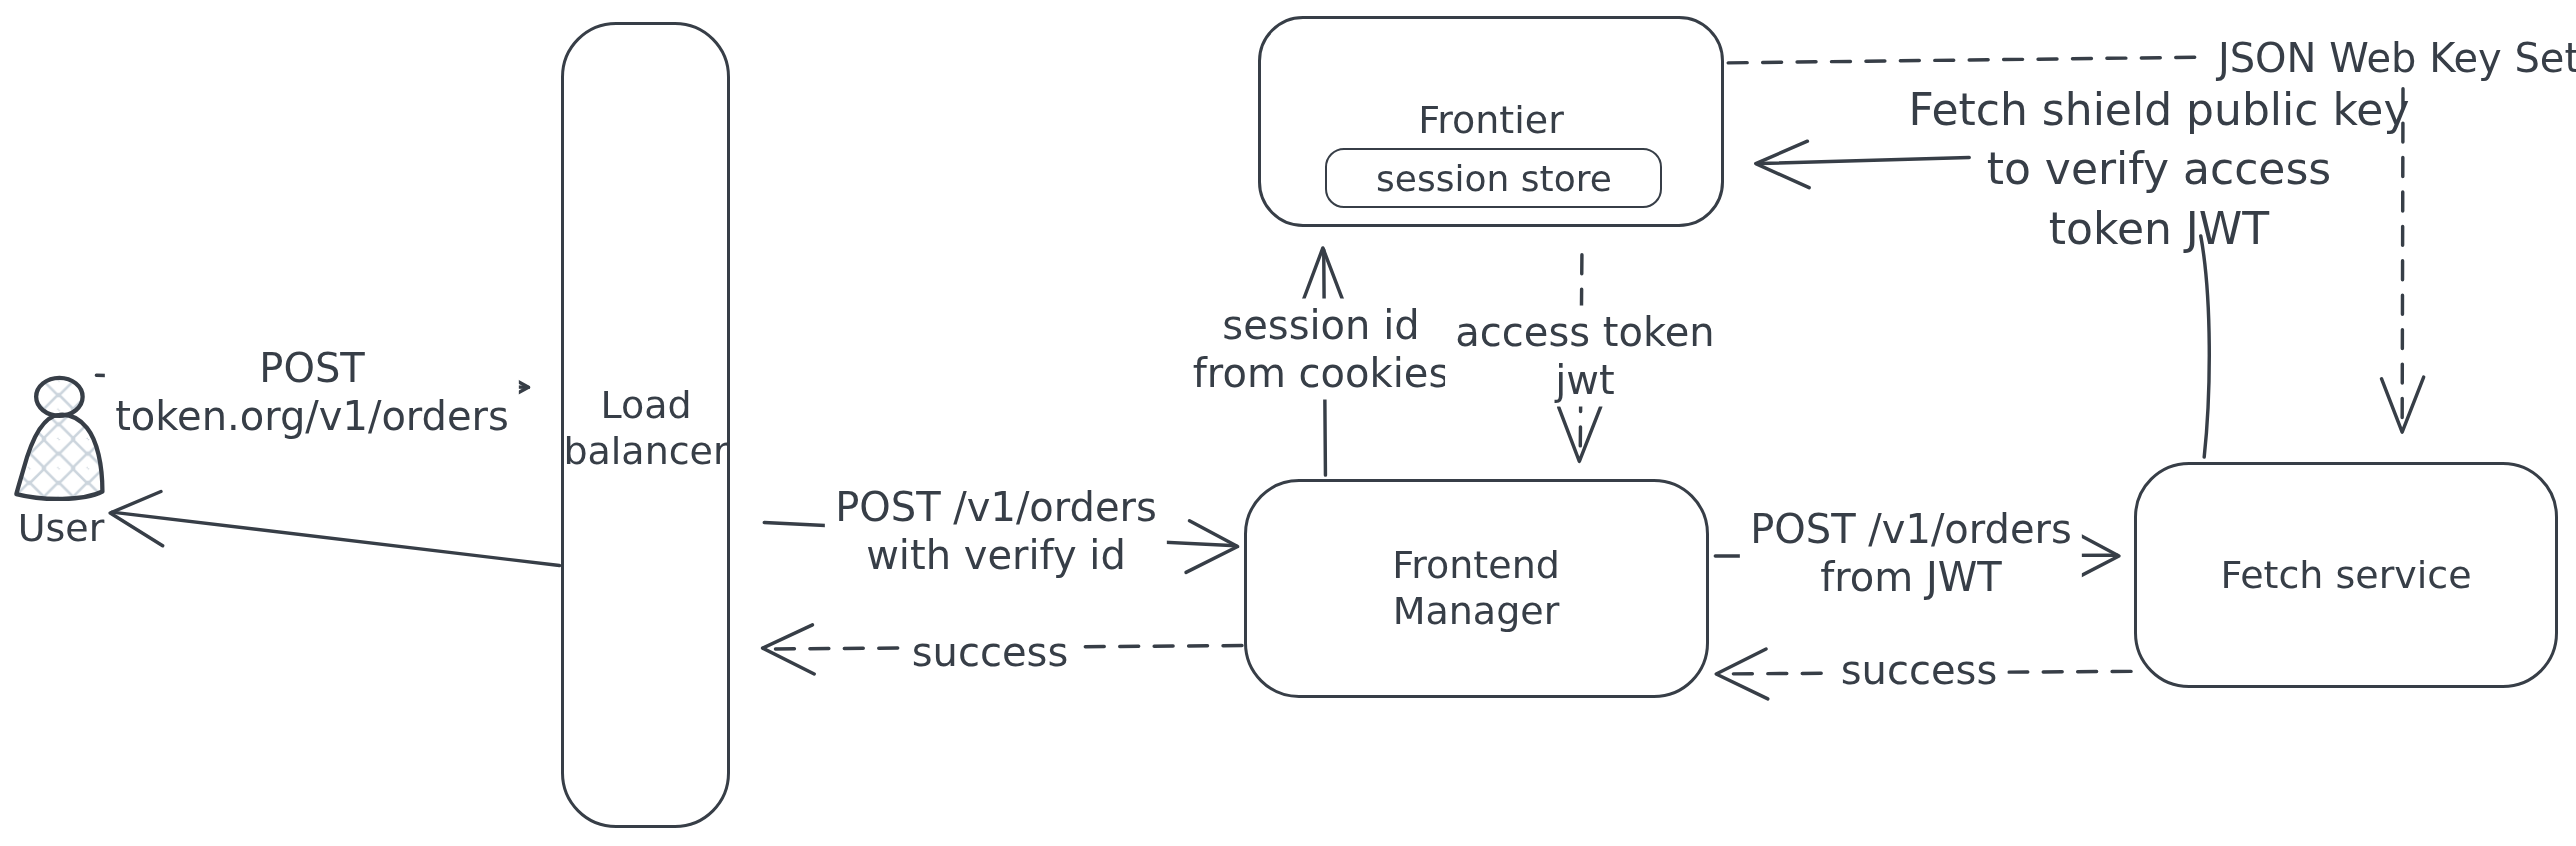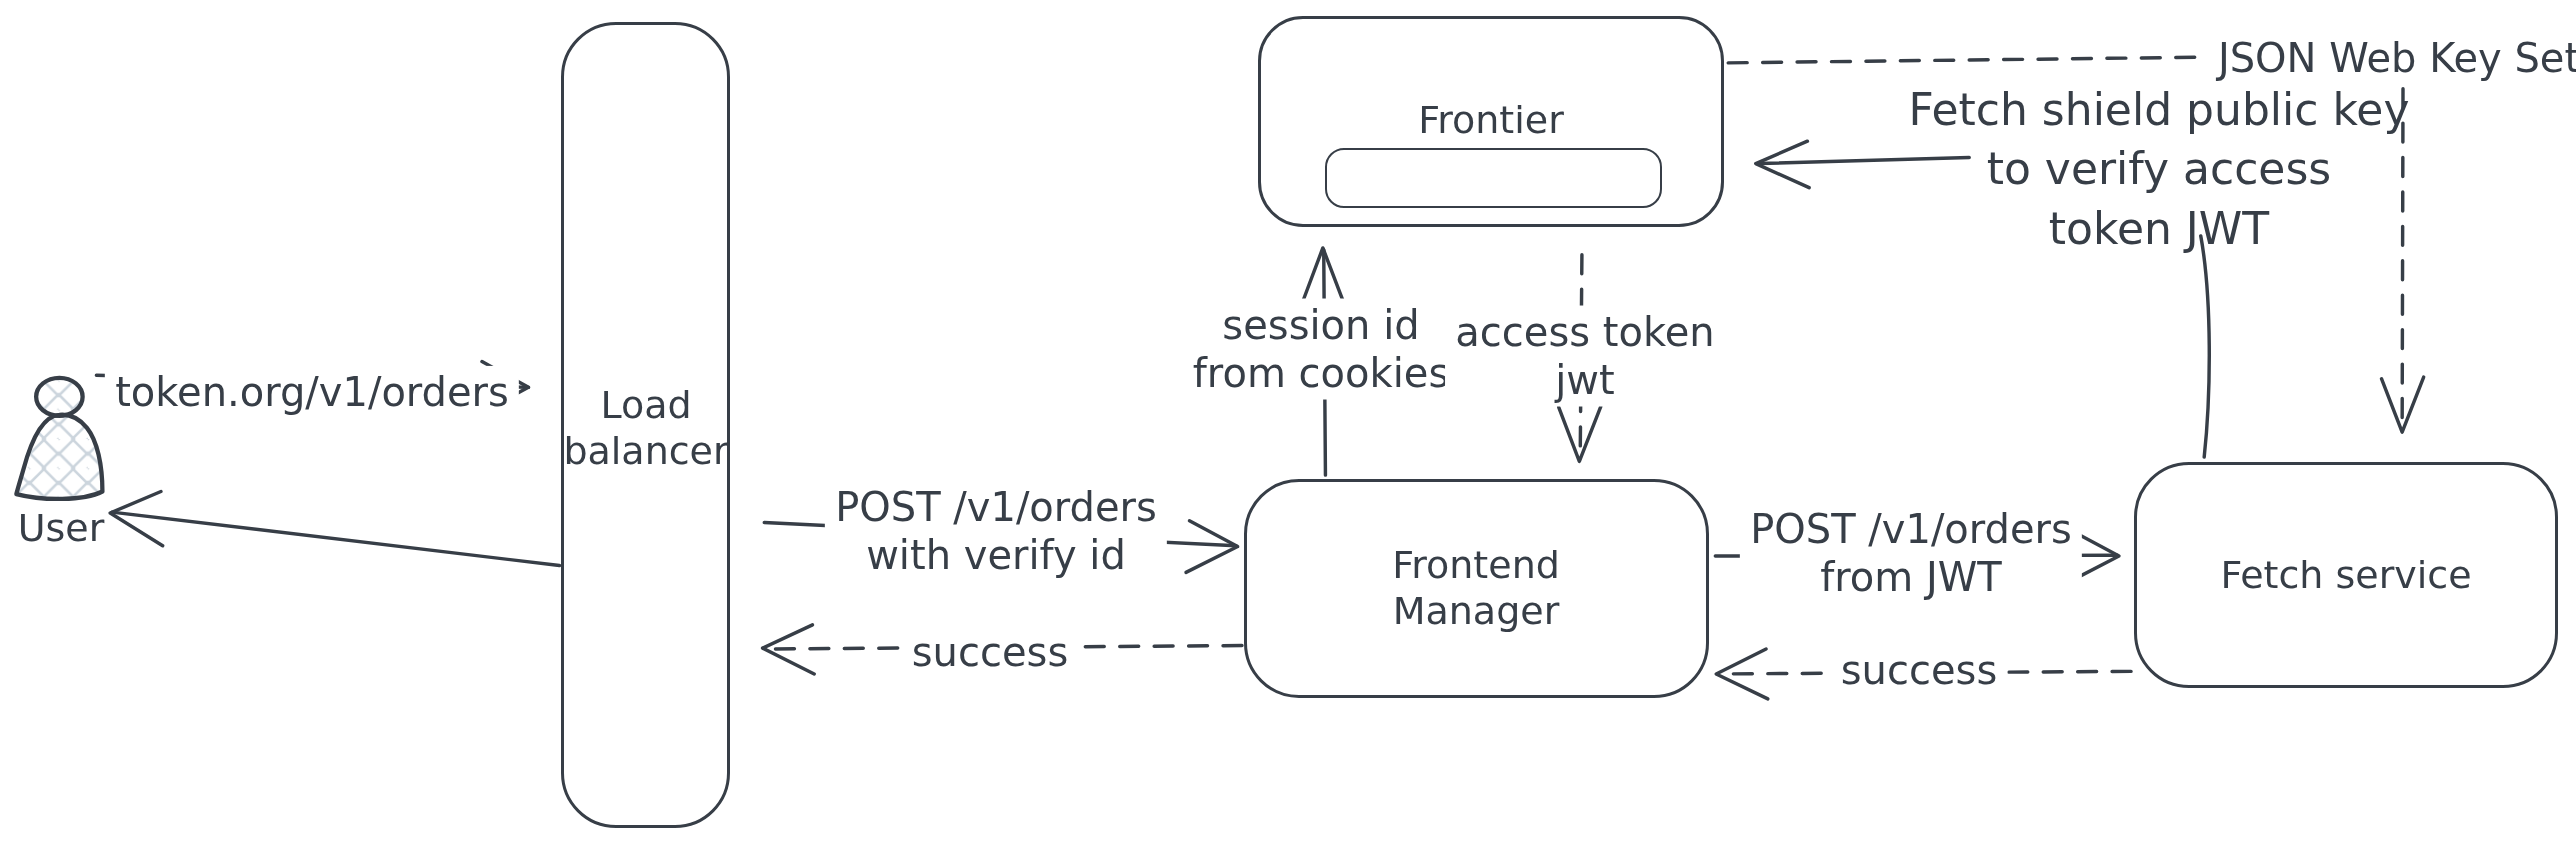--- a/index.html
+++ b/index.html
@@ -110,29 +110,31 @@
 
   <div class="lbl node-label" style="left:61px;top:528px;">User</div>
 
   <div class="lbl node-label" style="left:646px;top:428px;">
     <div>Load</div>
     <div>balancer</div>
   </div>
 
   <div class="lbl node-label" style="left:1491px;top:120px;">Frontier</div>
 
+  <div class="lbl node-label" style="left:1494px;top:179px;font-size:36px;">session store</div>
 
   <div class="lbl node-label" style="left:1476px;top:588px;">
     <div>Frontend</div>
     <div>Manager</div>
   </div>
 
   <div class="lbl node-label" style="left:2346px;top:575px;">Fetch service</div>
 
   <div class="lbl edge-label masked" style="left:312px;top:392px;">
+    <div>POST</div>
     <div>token.org/v1/orders</div>
   </div>
 
   <div class="lbl edge-label masked" style="left:996px;top:531px;">
     <div>POST /v1/orders</div>
     <div>with verify id</div>
   </div>
 
   <div class="lbl edge-label masked" style="left:990px;top:652px;">success</div>
 

